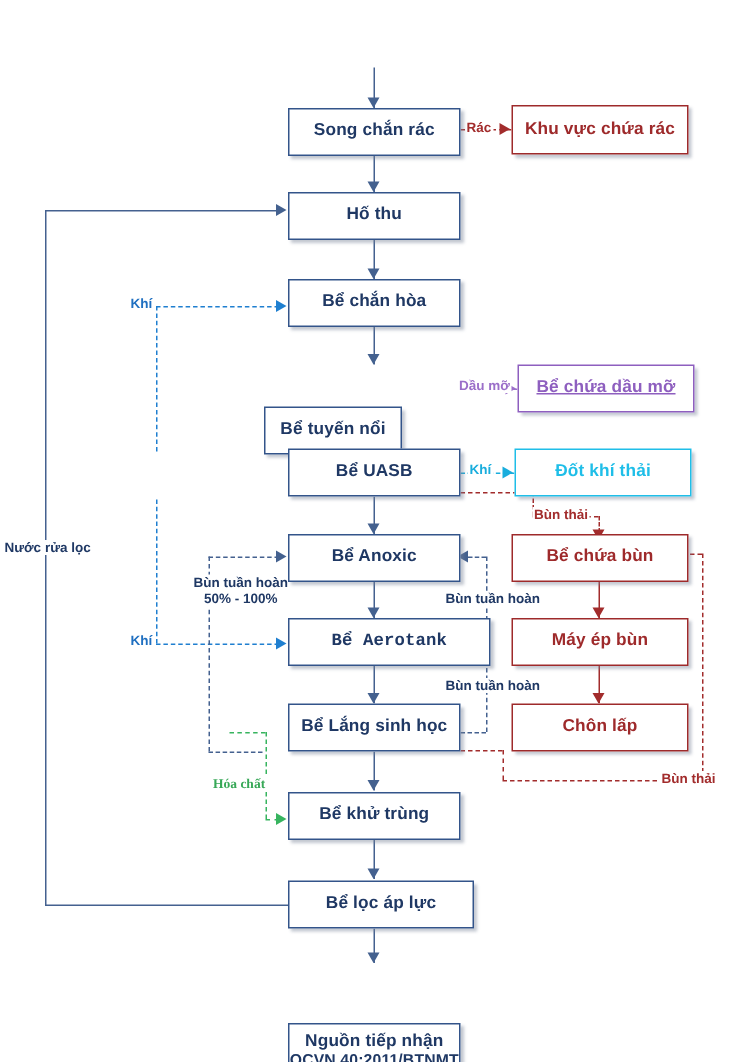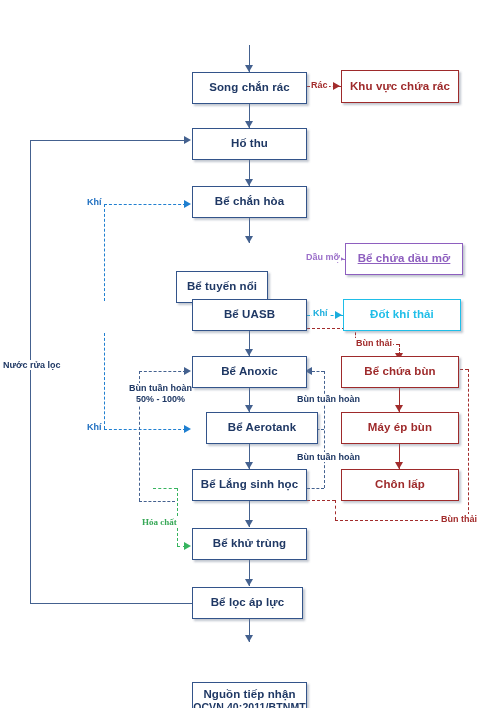--- a/index.html
+++ b/index.html
@@ -174,29 +174,29 @@
 
   <div class="node navy" style="left:176px;top:243px;width:92px;height:32px;margin-top:28px;">Bể tuyến nổi</div>
   <div class="node purple" style="left:345px;top:243px;width:118px;height:32px;">Bể chứa dầu mỡ</div>
 
   <div class="node navy" style="left:192px;top:299px;width:115px;height:32px;">Bể UASB</div>
   <div class="node cyan" style="left:343px;top:299px;width:118px;height:32px;">Đốt khí thải</div>
 
   <div class="node navy" style="left:192px;top:356px;width:115px;height:32px;">Bể Anoxic</div>
   <div class="node red" style="left:341px;top:356px;width:118px;height:32px;">Bể chứa bùn</div>
 
-  <div class="node navy" style="left:206px;top:412px;width:112px;height:32px;">Bể Aerotank</div>
+  <div class="node navy" style="left:192px;top:412px;width:135px;height:32px;font-family:Liberation Mono, monospace;">Bể Aerotank</div>
   <div class="node red" style="left:341px;top:412px;width:118px;height:32px;">Máy ép bùn</div>
 
   <div class="node navy" style="left:192px;top:469px;width:115px;height:32px;">Bể Lắng sinh học</div>
   <div class="node red" style="left:341px;top:469px;width:118px;height:32px;">Chôn lấp</div>
 
   <div class="node navy" style="left:192px;top:528px;width:115px;height:32px;">Bể khử trùng</div>
 
-  <div class="node navy" style="left:192px;top:587px;width:111px;height:32px;">Bể lọc áp lực</div>
+  <div class="node navy" style="left:192px;top:587px;width:124px;height:32px;">Bể lọc áp lực</div>
 
   <div class="node navy" style="left:192px;top:642px;width:115px;height:50px;flex-direction:column;justify-content:center;margin-top:40px;">
     <span class="multi">Nguồn tiếp nhận</span>
     <span class="l2">QCVN  40:2011/BTNMT</span>
     <span class="multi">Cột A</span>
   </div>
 
 </div>
 
 </body></html>

